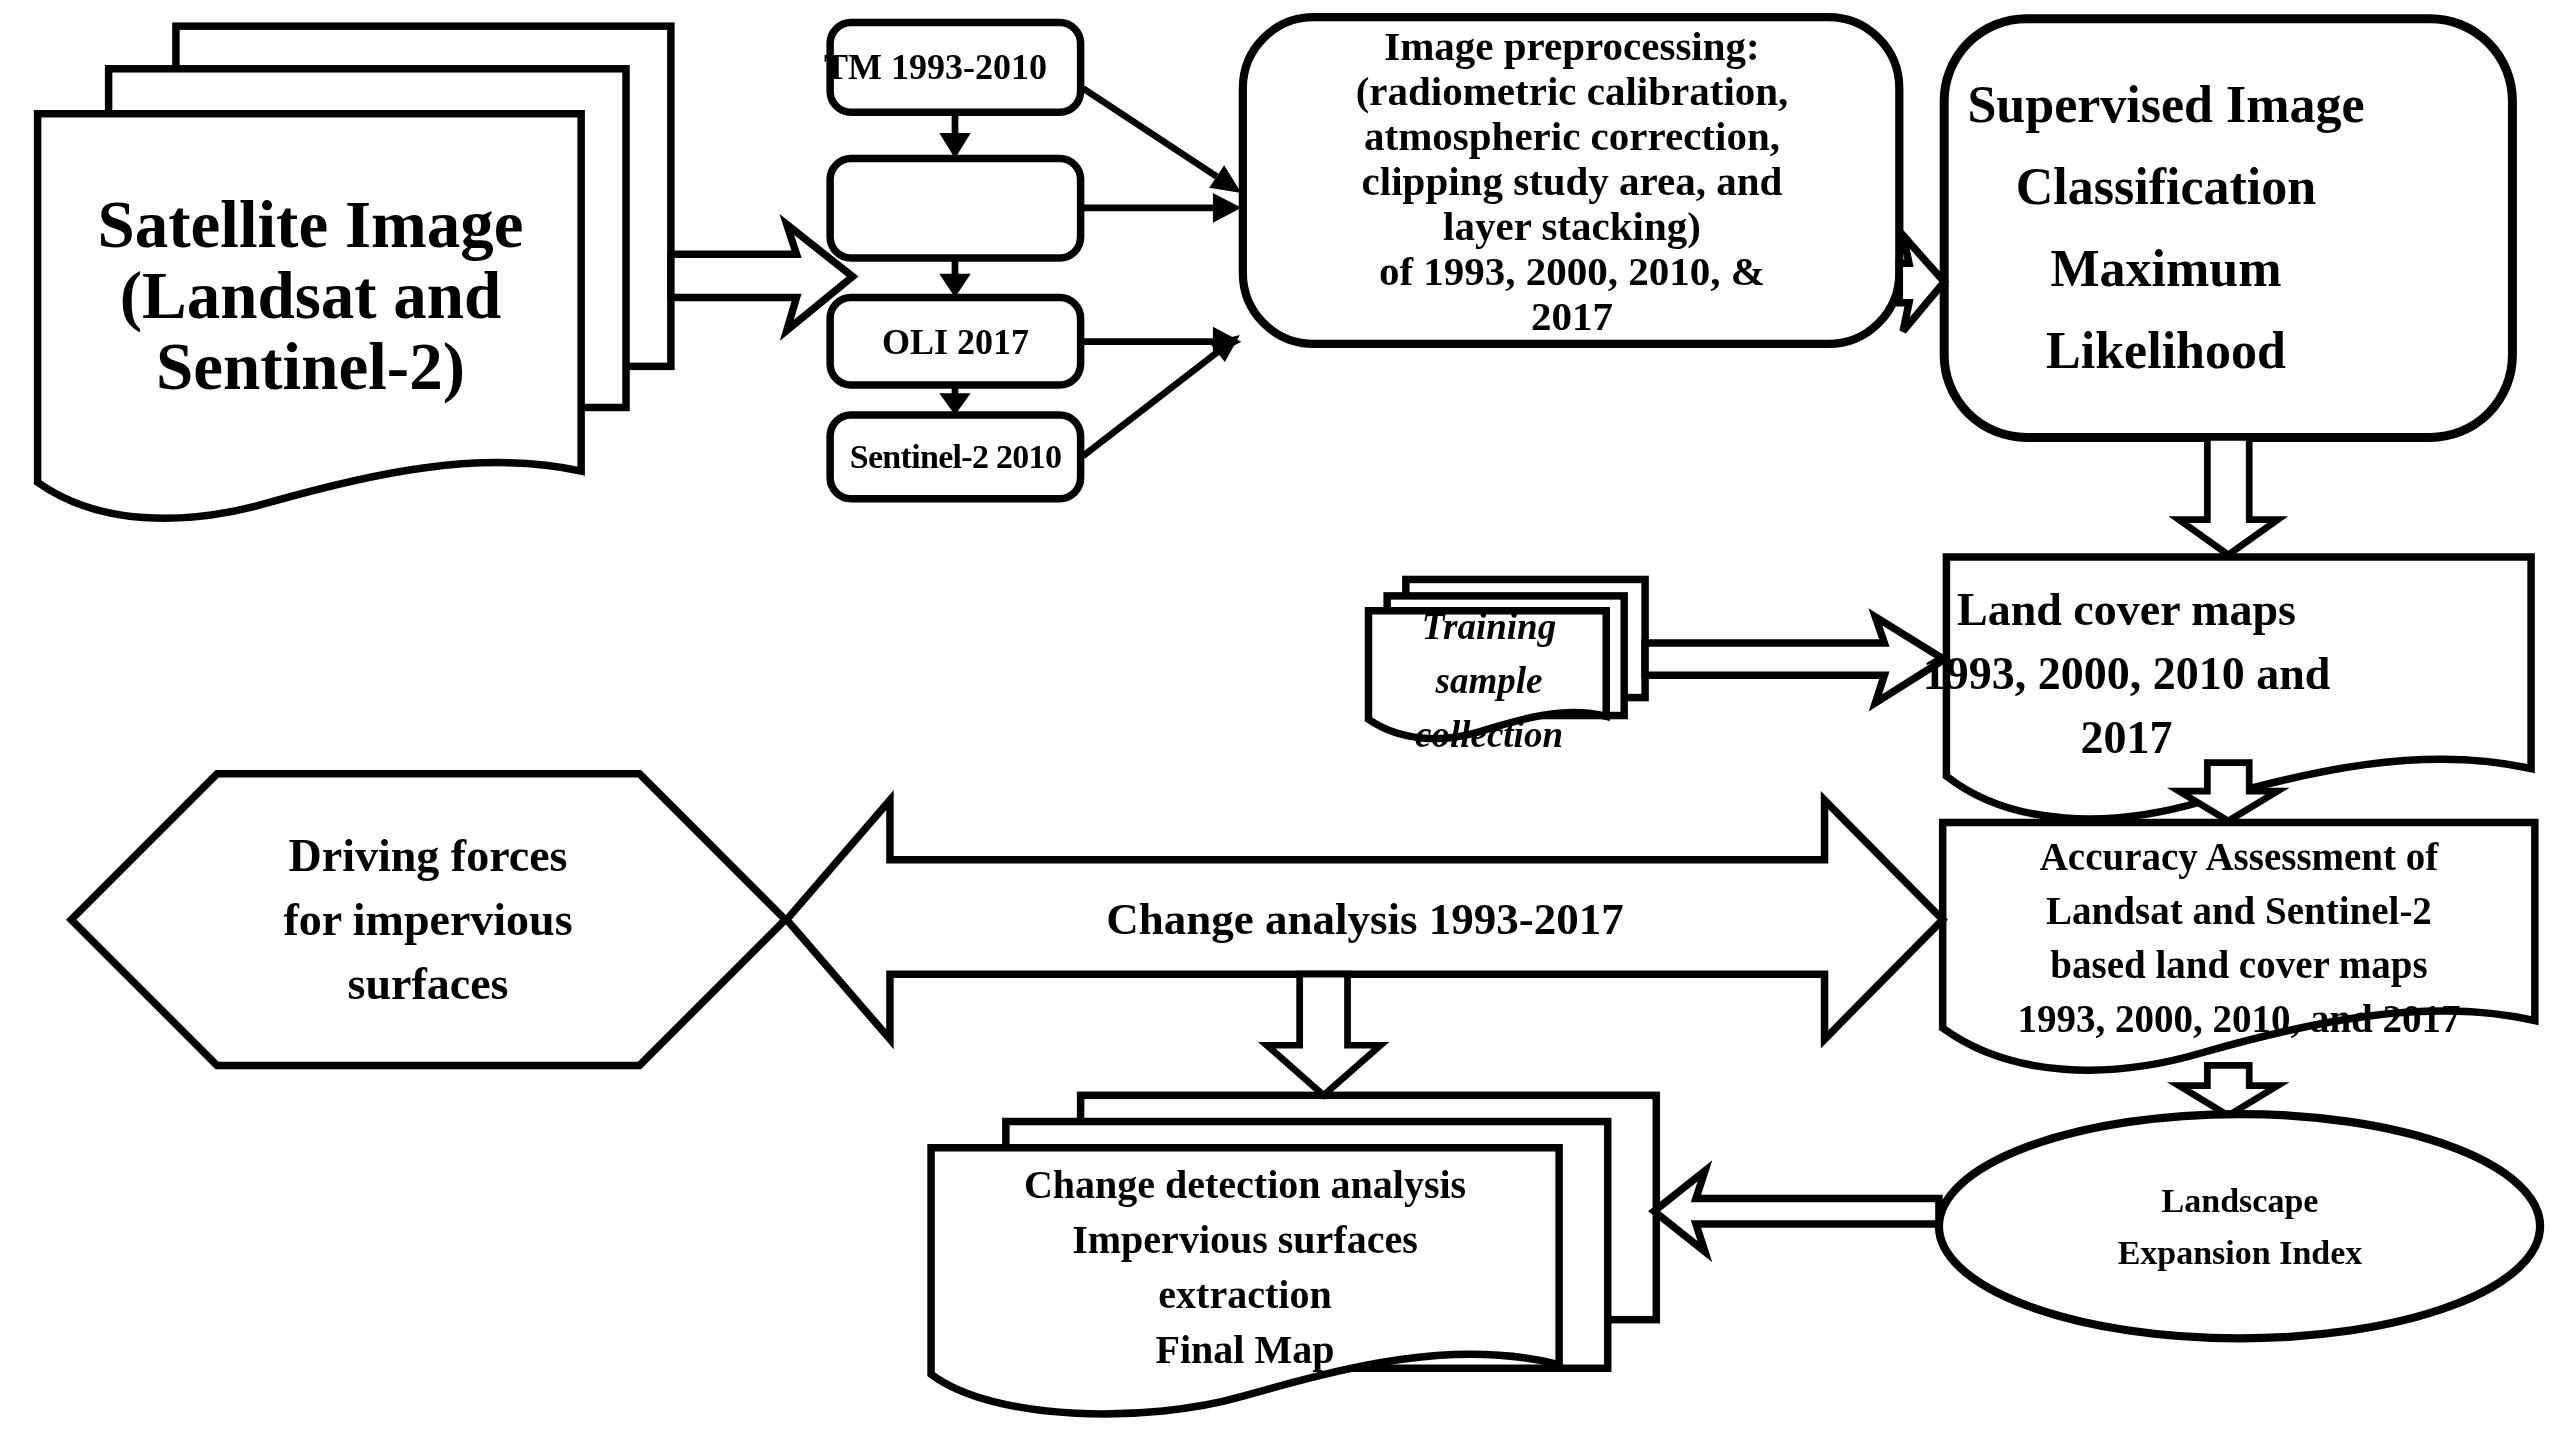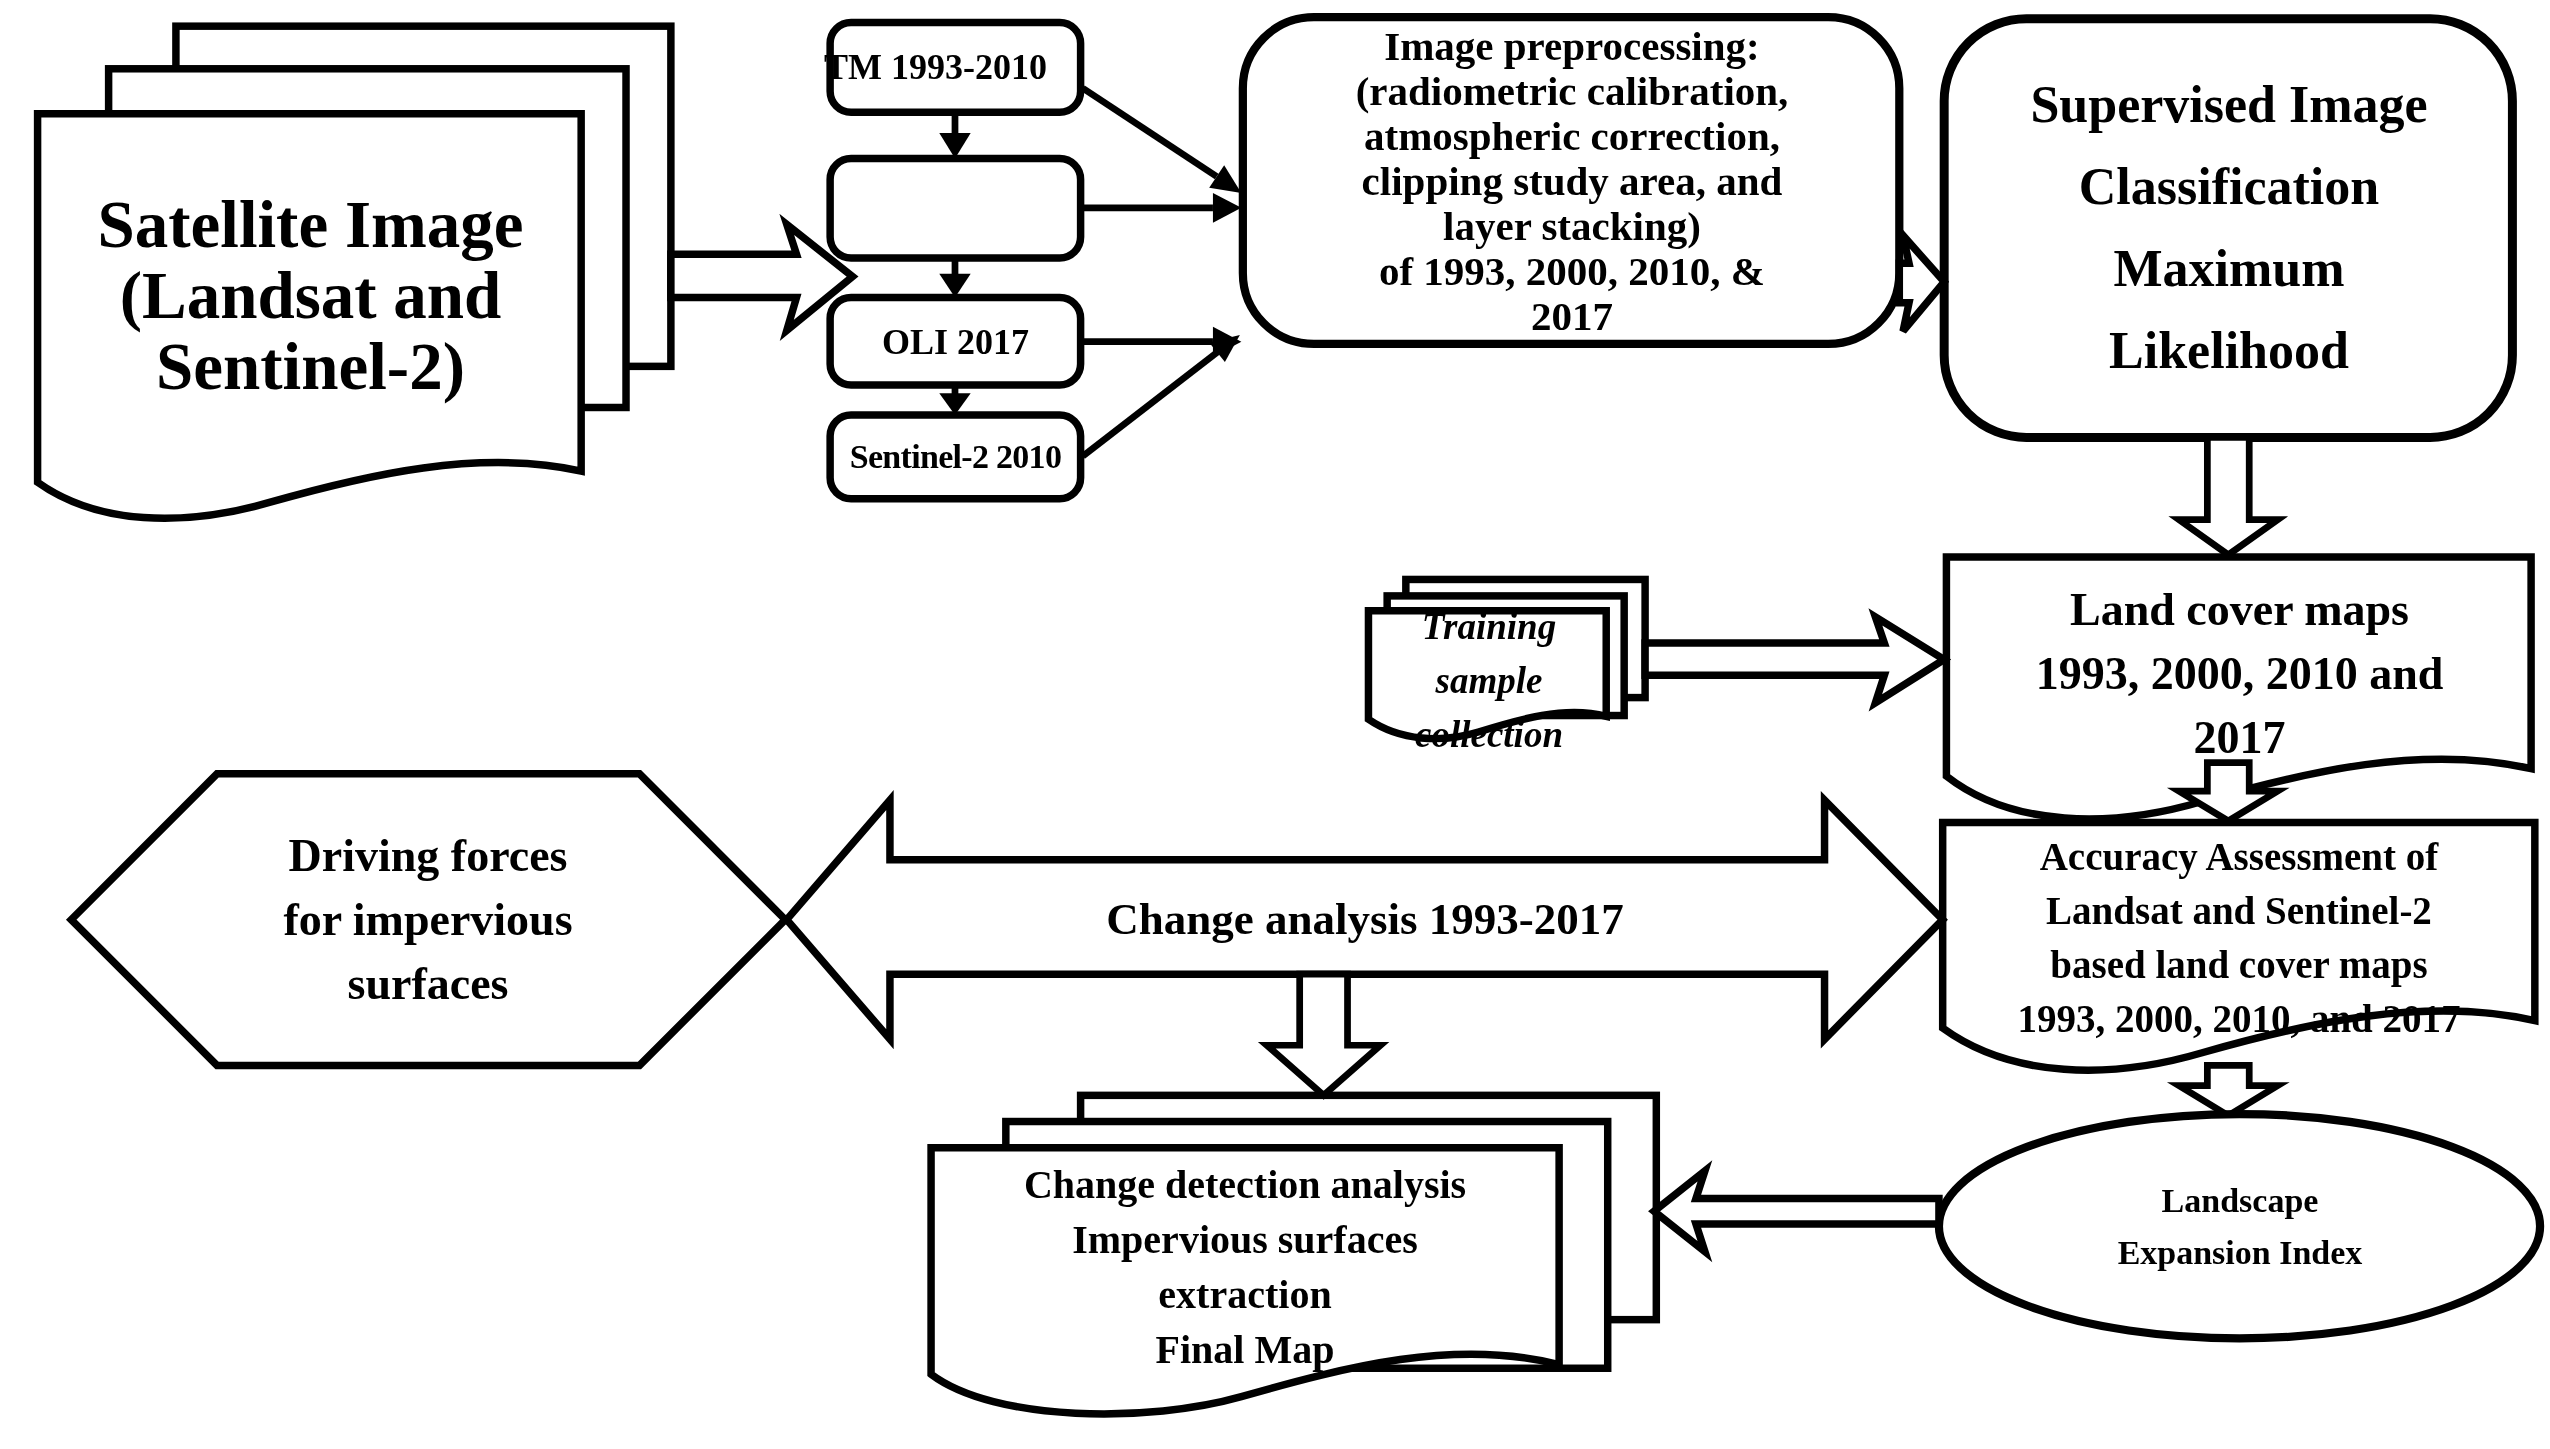--- a/index.html
+++ b/index.html
@@ -33,22 +33,22 @@
     white-space: pre-line;
     line-height: 1.18;
     color: #000;
   }
   .lbl-satellite   { left:45px;   top:138px;  width:531px; height:314px; font-size:67px; line-height:71px; }
   .lbl-tm          { left:810px; top:22.4px;   width:251px; height:90px; font-size:36px; }
   .lbl-etm         { left:830px; top:159px;  width:251px; height:99px; font-size:36px; }
   .lbl-oli         { left:830px; top:298px;  width:251px; height:88px; font-size:36px; }
   .lbl-sentinel    { left:830px; top:415px;  width:251px; height:84px; font-size:34px; letter-spacing:-0.7px; }
   .lbl-preprocess  { left:1256px; top:22.4px;   width:632px; height:318px; font-size:41px; line-height:45px; }
-  .lbl-supervised  { left:1945px; top:26px;   width:568px; height:404px; font-size:52px; line-height:82px; }
-  .lbl-landcover   { left:1947px; top:565px;  width:585px; height:217px; font-size:46px; line-height:64px; }
+  .lbl-supervised  { left:1882px; top:26px;   width:568px; height:404px; font-size:52px; line-height:82px; }
+  .lbl-landcover   { left:1834px; top:565px;  width:585px; height:217px; font-size:46px; line-height:64px; }
   .lbl-training    { left:1370px; top:606px;  width:238px; height:150px; font-size:37px; line-height:54px;font-style:italic; }
   .lbl-accuracy    { left:1943px; top:826px; width:592px; height:224px; font-size:39px; line-height:54px; }
   .lbl-driving     { left:71px;   top:774px; width:714px; height:292px; font-size:46px; line-height:64px; }
   .lbl-change      { left:935px; top:864px; width:860px; height:112px; font-size:45px;text-align:center; }
   .lbl-lei         { left:1941px; top:1126px; width:598px; height:202px; font-size:34px; line-height:52px; }
   .lbl-final       { left:931px; top:1155px; width:628px; height:224px; font-size:40px; line-height:55px; }
 </style>
 </head>
 <body>
 

